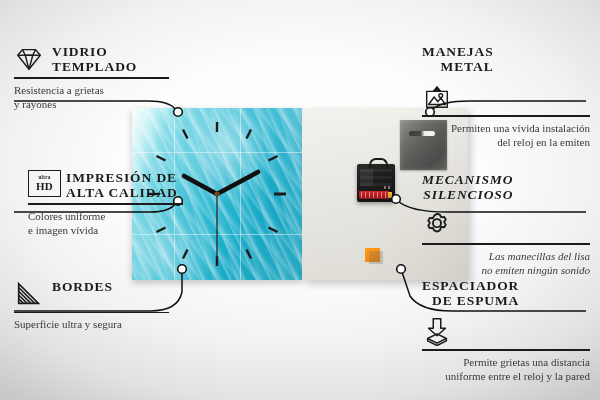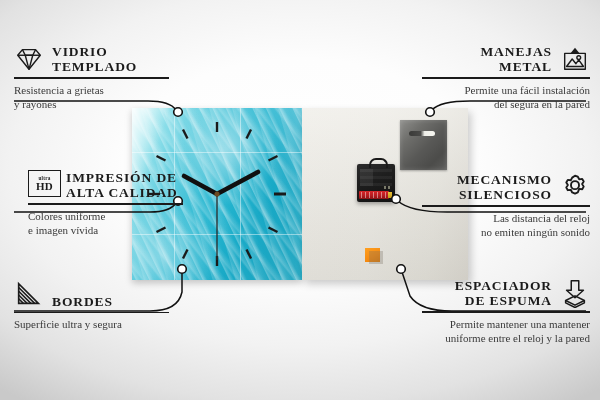--- a/index.html
+++ b/index.html
@@ -129,24 +129,24 @@
     content: ""; position: absolute; left: 4px; top: 3px; width: 14px; height: 13px;
     background: rgba(120,110,95,.30); z-index: -1;
   }
 
   
   .lines { position: absolute; inset: 0; z-index: 6; }
 
   
   .label { position: absolute; z-index: 7; }
   .label .head {
-    display: flex; align-items: flex-end; gap: 8px;
+    display: flex; align-items: flex-start; gap: 8px;
   }
   .label.left .head { justify-content: flex-start; }
-  .label.right .head { justify-content: flex-end; }
+  .label.right .head { justify-content: flex-end; flex-direction: column; }
   .title {
     font-family: "Liberation Serif", serif;
     font-size: 13.5px; font-weight: bold; letter-spacing: .9px;
     color: #1b1b1b; line-height: 1.12; text-transform: uppercase;
   }
   .label.right .title { text-align: right; }
   .rule { height: 1.4px; background: #1b1b1b; margin: 3px 0 4px; }
   .sub {
     font-family: "Liberation Serif", serif;
     font-size: 11px; color: #3a3a3a; line-height: 1.32;
@@ -161,21 +161,21 @@
     line-height: 1;
   }
   .hdbox .u { font-size: 5.2px; font-weight: bold; letter-spacing: .2px; color:#1b1b1b; }
   .hdbox .h { font-size: 11px; font-weight: bold; letter-spacing: .3px; color:#1b1b1b; }
 
   
   #lbl-vidrio   { left: 14px;  top: 44px;  width: 155px; }
   #lbl-impresion{ left: 28px;  top: 170px; width: 155px; }
   #lbl-bordes   { left: 14px;  top: 279px; width: 155px; }
   #lbl-manejas  { right: 10px; top: 44px;  width: 168px; }
-  #lbl-mecanismo{ right: 10px; top: 172px; width: 168px; }
+  #lbl-mecanismo{ right: 10px; top: 172px; width: 168px; font-style: italic; }
   #lbl-espaciador{right: 10px; top: 278px; width: 168px; }
 </style>
 </head>
 <body>
 
 <div class="stage">
 
   <div class="product">
 
     <div class="panel clock">
@@ -305,54 +305,54 @@
       <span class="ico">
         <svg viewBox="0 0 32 32" fill="none" stroke="#1b1b1b" stroke-width="1.5" stroke-linejoin="round">
           <path d="M16 4 L11 10 H21 Z" fill="#1b1b1b" stroke="none"></path>
           <rect x="5" y="10" width="22" height="17"></rect>
           <path d="M7 24 L13 16 L17 21 L20 17 L25 24 Z" fill="none"></path>
           <circle cx="20" cy="14.5" r="2"></circle>
         </svg>
       </span>
     </div>
     <div class="rule"></div>
-    <div class="sub">Permite una fácil instalación</div>
-    <div class="sub">del segura en la pared</div>
+    <div class="sub">Permiten una vívida instalación</div>
+    <div class="sub">del reloj en la emiten</div>
   </div>
 
   <div class="label right" id="lbl-mecanismo">
     <div class="head">
       <div>
         <div class="title">MECANISMO</div>
         <div class="title">SILENCIOSO</div>
       </div>
       <span class="ico">
         <svg viewBox="0 0 32 32" fill="none" stroke="#1b1b1b" stroke-width="2" stroke-linecap="round" stroke-linejoin="round">
           <path d="M16 4 l3 1 1.5 2.8 3.2-.4 1.6 2.8-1.7 2.7 1.7 2.7-1.6 2.8-3.2-.4L19 21.8 16 23l-3-1.2-1.5-2.8-3.2.4L6.7 16.6 8.4 13.9 6.7 11.2 8.3 8.4l3.2.4L13 6z"></path>
           <circle cx="16" cy="14" r="4.3"></circle>
         </svg>
       </span>
     </div>
     <div class="rule"></div>
-    <div class="sub">Las distancia del reloj</div>
+    <div class="sub">Las manecillas del lisa</div>
     <div class="sub">no emiten ningún sonido</div>
   </div>
 
   <div class="label right" id="lbl-espaciador">
     <div class="head">
       <div>
         <div class="title">ESPACIADOR</div>
         <div class="title">DE ESPUMA</div>
       </div>
       <span class="ico">
         <svg viewBox="0 0 32 32" fill="none" stroke="#1b1b1b" stroke-width="1.6" stroke-linejoin="round">
           <path d="M12 3 H20 V13 H25 L16 21 L7 13 H12 Z"></path>
           <path d="M6 24 L16 19 L26 24 L16 29 Z"></path>
           <path d="M6 24 V26.5 L16 31.5 L26 26.5 V24"></path>
         </svg>
       </span>
     </div>
     <div class="rule"></div>
-    <div class="sub">Permite mantener una mantener</div>
+    <div class="sub">Permite grietas una distancia</div>
     <div class="sub">uniforme entre el reloj y la pared</div>
   </div>
 
 </div>
 
 </body></html>

